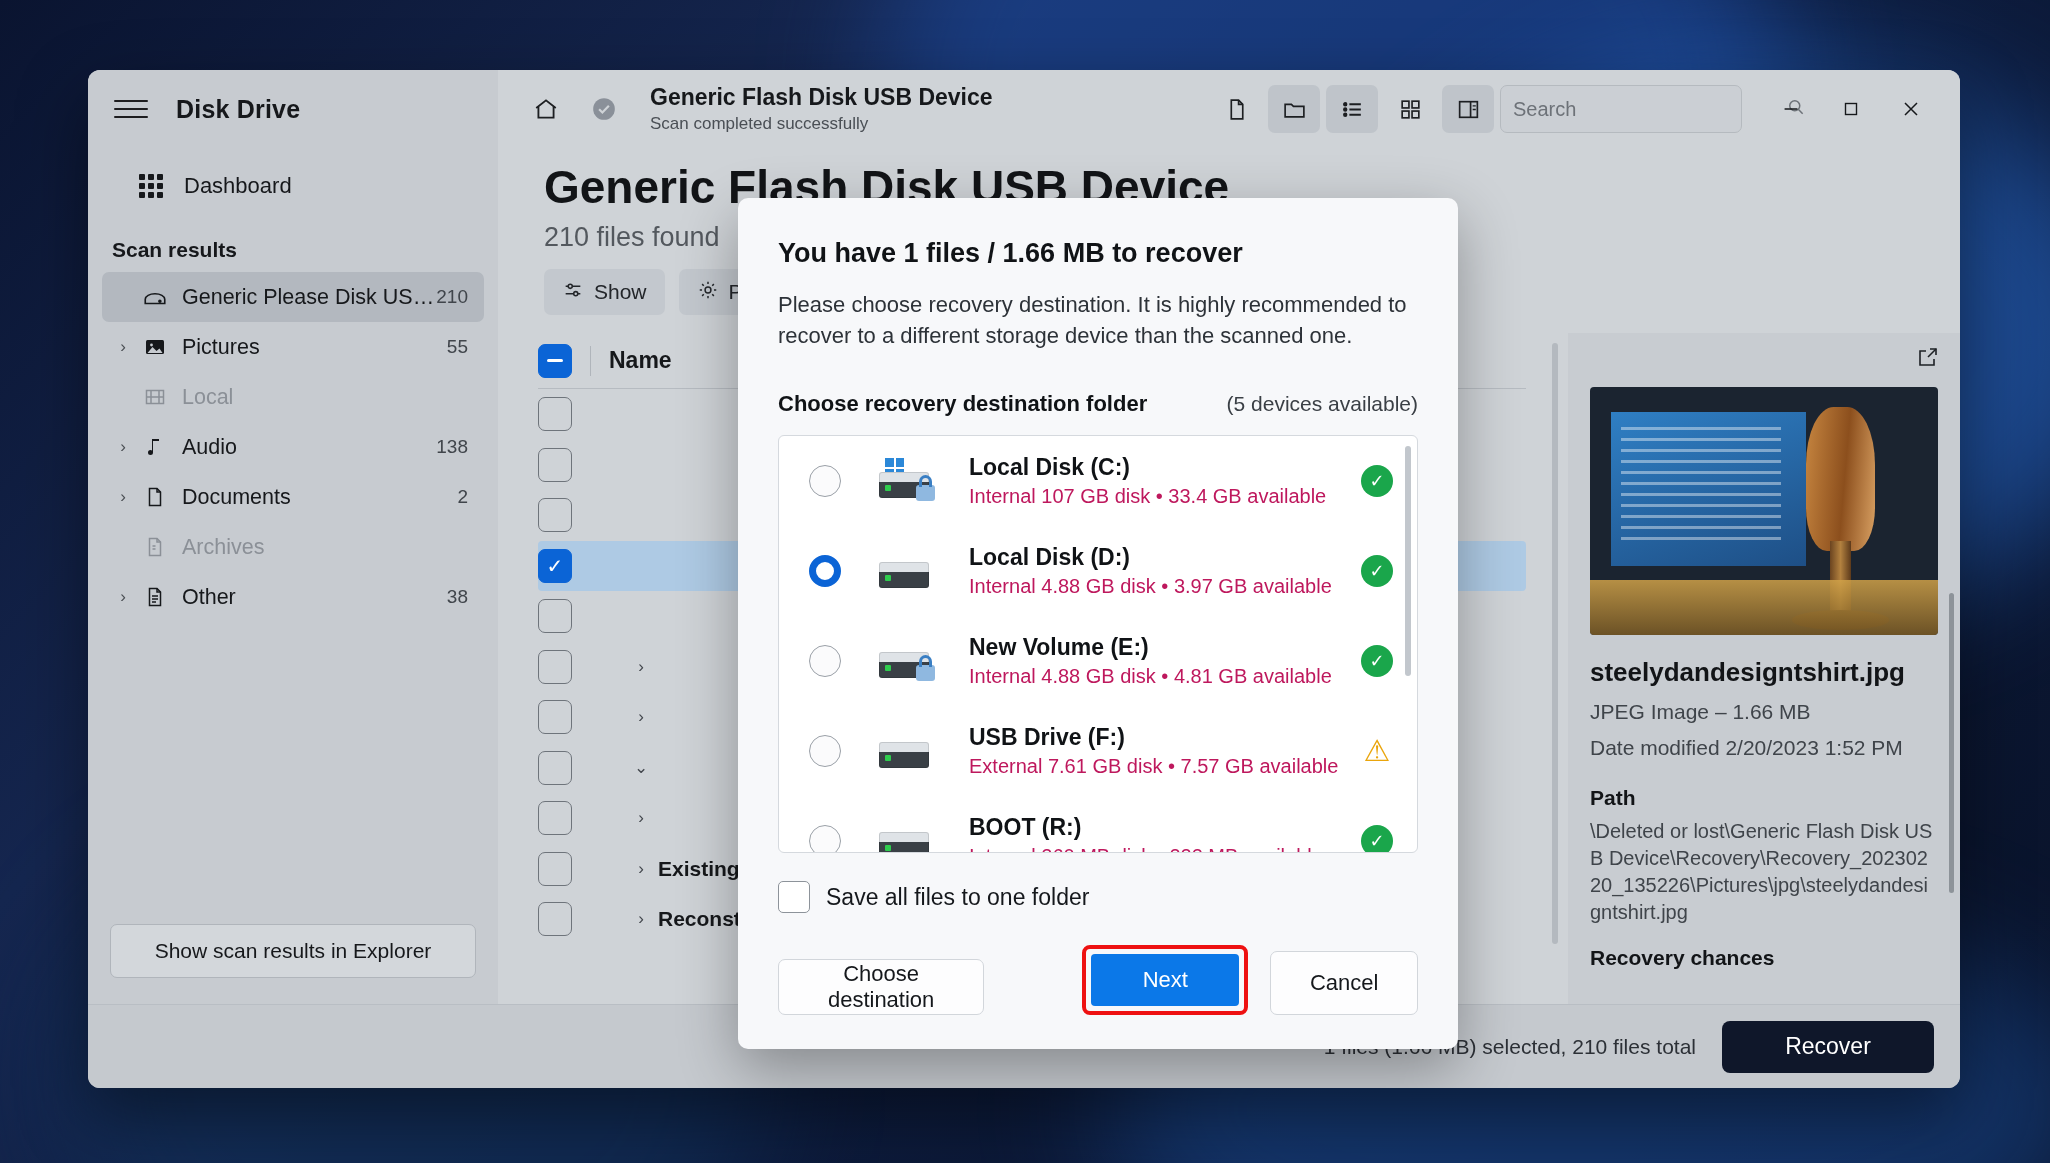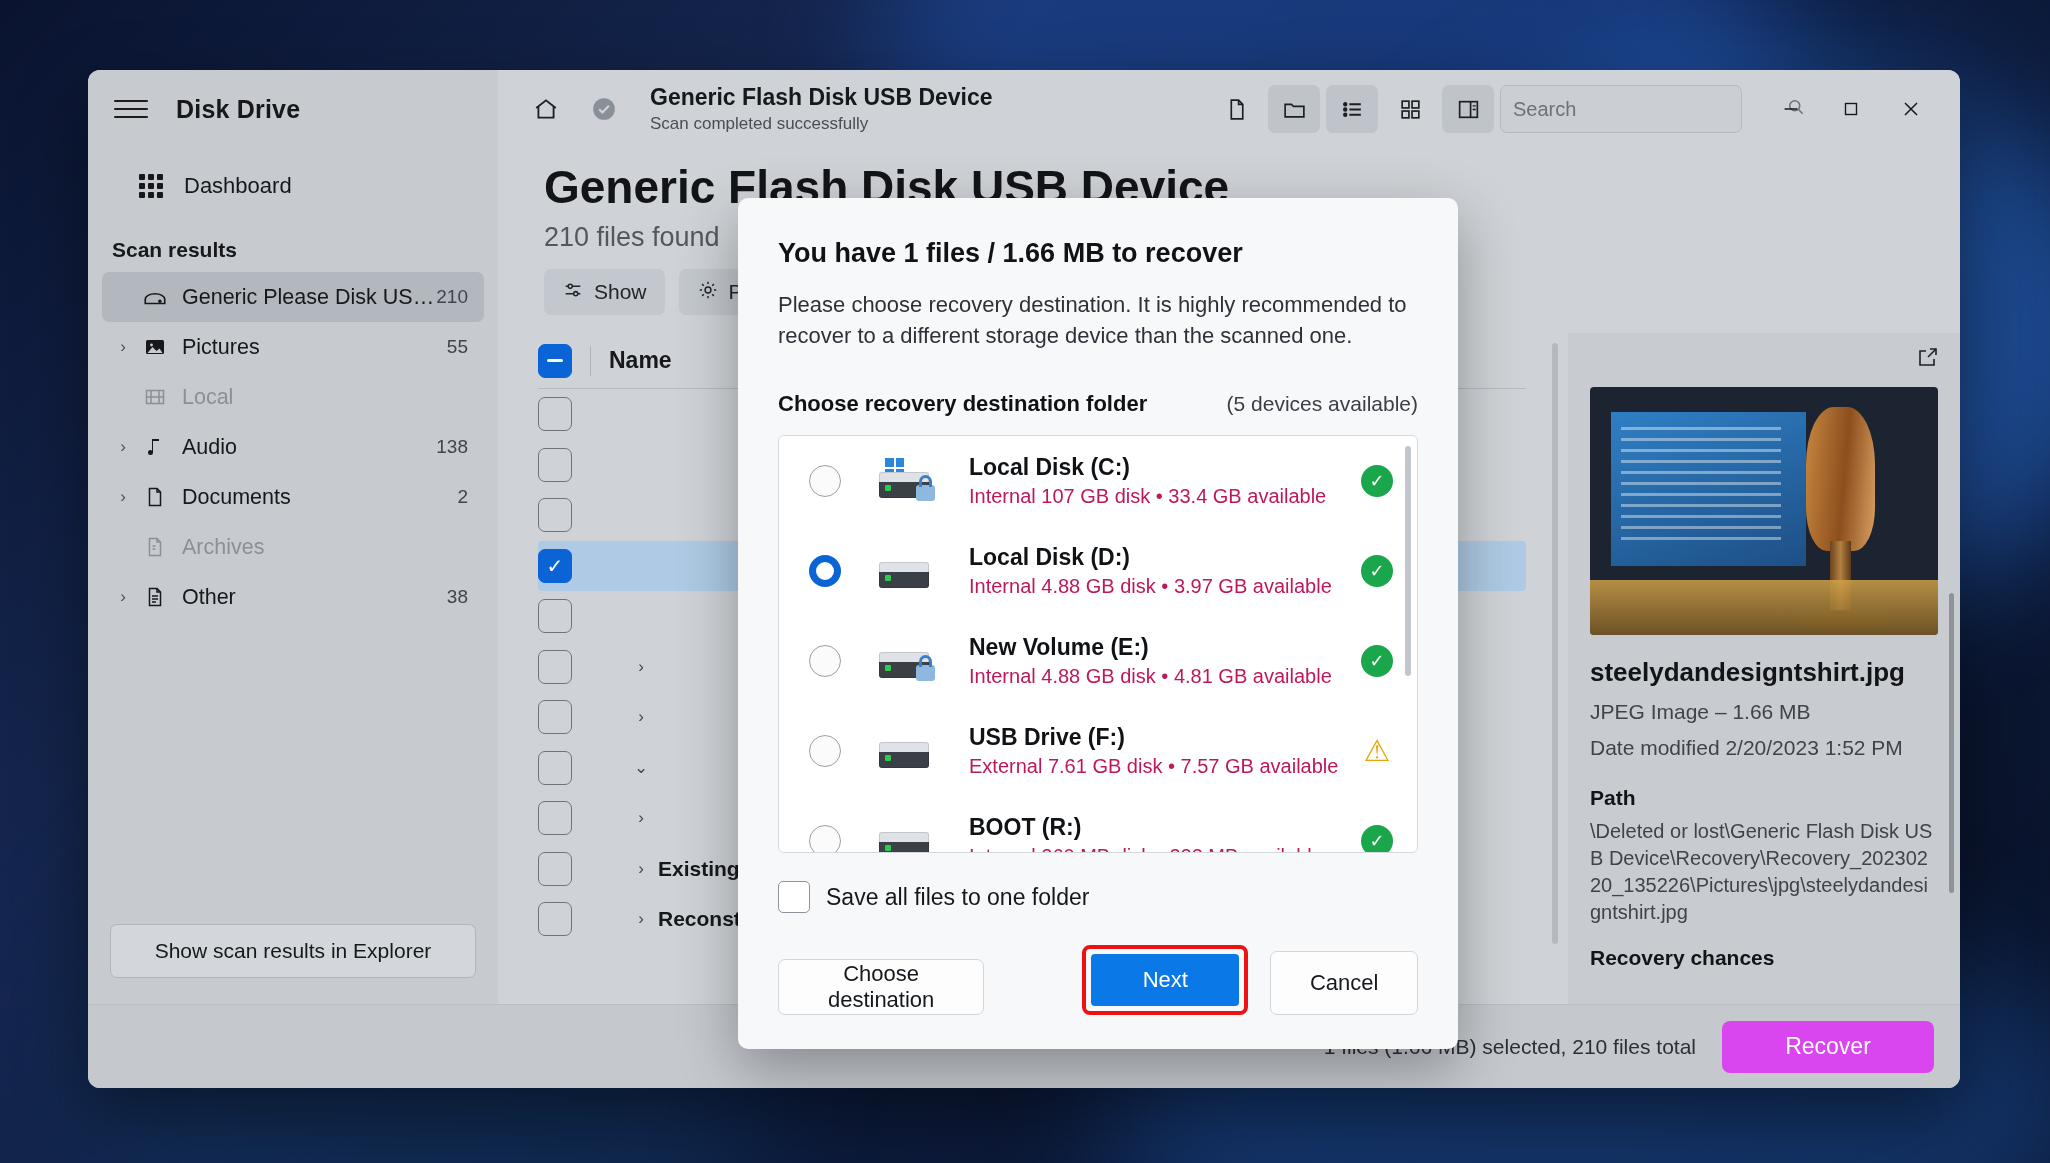--- a/index.html
+++ b/index.html
@@ -165,21 +165,21 @@
   
   .table-scroll { width: 6px; background:#b4b9bf; border-radius:3px; margin: 10px 10px 60px 0; height: auto; align-self:stretch;}
 
   
   .statusbar {
     height: 84px; background:#c5c9ce; display:flex; align-items:center; justify-content:flex-end;
     padding: 0 26px; gap: 26px; flex-shrink:0; border-top: 1px solid #b9bec4;
   }
   .status-text { font-size: 21px; color:#2c3036; }
   .recover-btn {
-    width: 212px; height: 52px; background:#d946ef; color:#fff; border:0; border-radius:8px;
+    width: 212px; height: 52px; background:#0f172a; color:#fff; border:0; border-radius:8px;
     font-size: 23px; font-family: inherit; cursor:pointer;
   }
 
   
   .modal-layer { position:absolute; inset:0; }
   .modal {
     position: absolute; left: 650px; top: 128px; width: 720px;
     background:#f7f8fa; border-radius: 10px; box-shadow: 0 20px 60px rgba(0,0,0,.32);
     padding: 40px 40px 0 40px;
   }

